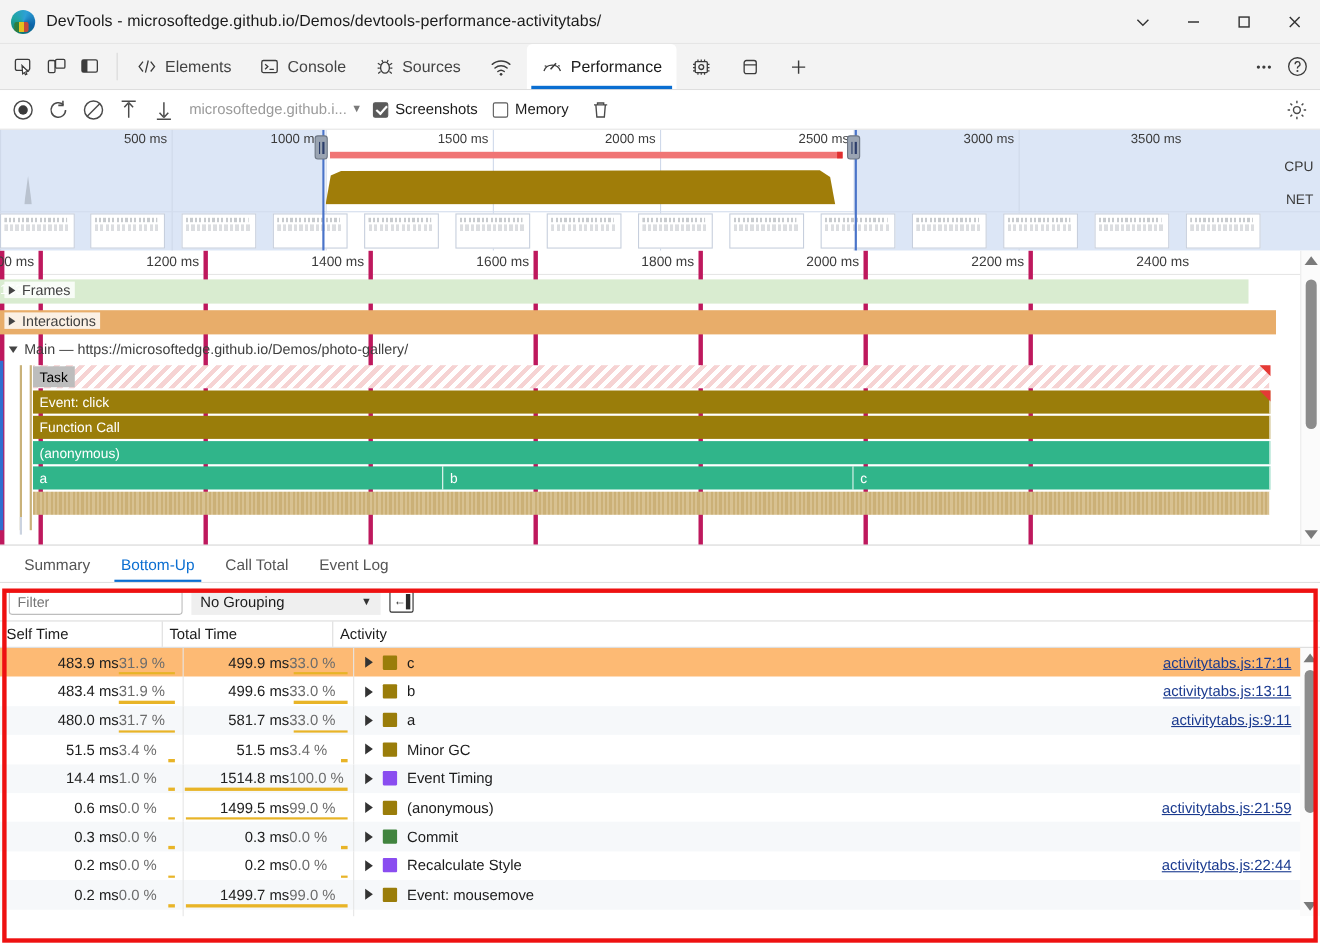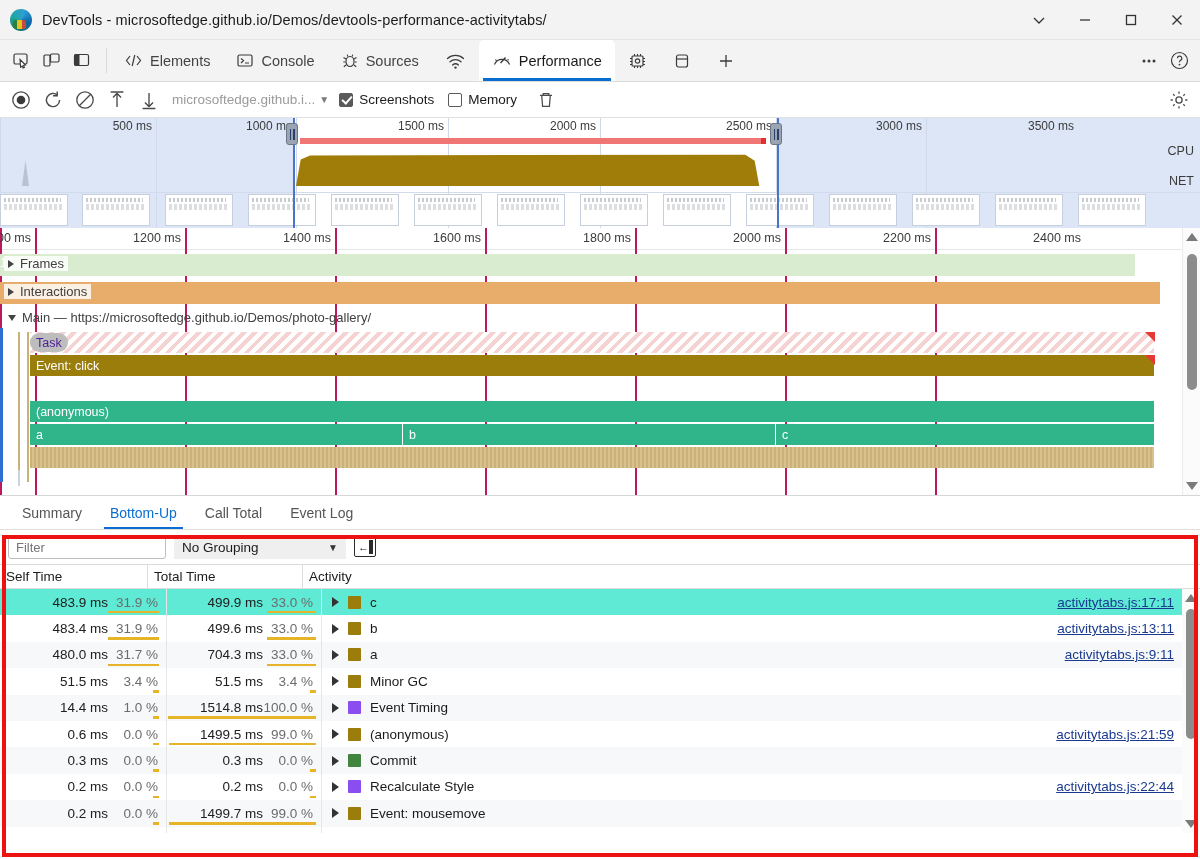--- a/index.html
+++ b/index.html
@@ -138,21 +138,21 @@
   }
   .frame-thumb::after {
     content: ""; position: absolute; left: 3px; top: 9px; right: 4px; height: 6px;
     background: repeating-linear-gradient(90deg,#b8bcc2 0 3px, transparent 3px 5px);
     opacity: .5;
   }
 
   
   .flame-wrap { position: relative; height: 268px; background: #fff; border-bottom: 1px solid #d6d6d6; }
   .fc-ruler { position: relative; height: 22px; border-bottom: 1px solid #e6e6e6; }
-  .fc-tick { position: absolute; top: 0; bottom: -246px; border-left: 2px solid #be185d; }
+  .fc-tick { position: absolute; top: 0; bottom: -246px; border-left: 4px solid #be185d; }
   .fc-tick span {
     position: absolute; right: 4px; top: 3px; font-size: 12.5px; color: #3b3b3b; white-space: nowrap;
   }
   .tracks { position: relative; height: 246px; overflow: hidden; }
   .grouphdr {
     position: absolute; left: 0; display: flex; align-items: center; gap: 6px;
     font-size: 13px; color: #404040; z-index: 3; padding: 0 4px; white-space: nowrap;
   }
   .grouphdr.boxed { background: rgba(255,255,255,.82); }
   .tri { width: 0; height: 0; border-left: 6px solid #444; border-top: 4.5px solid transparent; border-bottom: 4.5px solid transparent; }
@@ -166,22 +166,22 @@
   .bar {
     position: absolute; height: 21px; color: #fff; font-size: 12.5px;
     display: flex; align-items: center; padding-left: 6px; overflow: hidden; white-space: nowrap;
     border-right: 1px solid #fff;
   }
   .bar.task {
     background: repeating-linear-gradient(-45deg, #f6d3d3 0 4px, #ffffff 4px 8px);
     color: #333;
   }
   .bar.task .tasklabel {
-    background: #bdbdbd; color: #4c1d95; padding: 0 6px; height: 19px;
-    display: flex; align-items: center; margin-left: -6px; border-radius: 10px;
+    background: #bdbdbd; color: #000000; padding: 0 6px; height: 19px;
+    display: flex; align-items: center; margin-left: -6px;
   }
   .bar.olive { background: #9a7d0a; }
   .bar.green { background: #30b58a; }
   .bar.sand  { background: repeating-linear-gradient(90deg,#cbb077 0 2px,#d8c191 2px 4px); }
   .redtri { position: absolute; width: 0; height: 0; border-top: 10px solid #e53935; border-left: 10px solid transparent; }
   .leftrail { position: absolute; left: 0; top: 0; bottom: 0; width: 3px; background: #2f6fd0; }
   .vtick { position: absolute; width: 2px; background: #c9b27a; }
 
   
   .vscroll { position: absolute; right: 0; top: 0; bottom: 0; width: 18px; background: #fbfbfb; border-left: 1px solid #ececec; }
@@ -225,28 +225,28 @@
   .tb-icon-btn .blk { position: absolute; right: 2px; top: 2px; bottom: 2px; width: 4px; background: #2b2b2b; }
 
   
   .grid-head { display: flex; height: 25px; background: #fff; border-bottom: 1px solid #dcdcdc; border-top: 1px solid #dcdcdc; }
   .gh { font-size: 13.5px; color: #1b1b1b; display: flex; align-items: center; padding-left: 6px; border-right: 1px solid #dcdcdc; }
   .gh.c1 { width: 148px; } .gh.c2 { width: 155px; } .gh.c3 { flex: 1; border-right: none; }
 
   .grid-body { position: relative; overflow: hidden; }
   .grow { display: flex; height: 26.4px; align-items: center; position: relative; }
   .grow.alt { background: #f6f8fa; }
-  .grow.sel { background: #5eead4; }
+  .grow.sel { background: #fdba74; }
   .cellnum {
     position: relative; height: 100%; display: flex; align-items: center;
     justify-content: flex-end; border-right: 1px solid #e6e6e6;
   }
   .cellnum.c1 { width: 167px; } .cellnum.c2 { width: 155px; }
   .num-ms { font-size: 13.5px; color: #202020; }
-  .num-pc { font-size: 13.5px; color: #6c6c6c; width: 58px; text-align: right; padding-right: 8px; }
+  .num-pc { font-size: 13.5px; color: #6c6c6c; width: 58px; padding-right: 8px; }
   .underbar { position: absolute; left: 0; bottom: 2px; height: 2.5px; background: #e8b427; }
   .cellact { flex: 1; display: flex; align-items: center; gap: 9px; padding-left: 10px; height: 100%; min-width: 0; }
   .rowtri { width: 0; height: 0; border-left: 7px solid #333; border-top: 5px solid transparent; border-bottom: 5px solid transparent; flex: none; }
   .sw { width: 13px; height: 13px; flex: none; border-radius: 1px; }
   .actlabel { font-size: 13.5px; color: #1b1b1b; white-space: nowrap; overflow: hidden; }
   .srclink {
     margin-left: auto; font-size: 13.5px; color: #1a3a8f; text-decoration: underline;
     padding-right: 26px; white-space: nowrap;
   }
   .grid-scroll { position: absolute; right: 0; top: 0; bottom: 0; width: 18px; background: #fbfbfb; }
@@ -567,20 +567,23 @@
     <div class="bar task" style="left:30px;top:82px;width:1125px">
       <span class="tasklabel">Task</span>
     </div>
     <div class="redtri" style="left:1145px;top:82px"></div>
 
     <div class="bar olive" style="left:30px;top:105px;width:1125px">
         <span>Event: click</span>
       </div>
     <div class="redtri" style="left:1145px;top:105px"></div>
 
+    <div class="bar olive" style="left:30px;top:128px;width:1125px">
+        <span>Function Call</span>
+      </div>
     <div class="bar green" style="left:30px;top:151px;width:1125px">
         <span>(anonymous)</span>
       </div>
 
     <div class="bar green" style="left:30px;top:174px;width:373px">
         <span>a</span>
       </div>
     <div class="bar green" style="left:403px;top:174px;width:373px">
         <span>b</span>
       </div>
@@ -674,21 +677,21 @@
         <a class="srclink">activitytabs.js:13:11</a>
       </div>
     </div>
     <div class="grow alt">
       <div class="cellnum c1">
         <span class="num-ms">480.0 ms</span>
         <span class="num-pc">31.7 %</span>
         <span class="underbar" style="width: 50.72px; left: 108.28px;"></span>
       </div>
       <div class="cellnum c2">
-        <span class="num-ms">704.3 ms</span>
+        <span class="num-ms">581.7 ms</span>
         <span class="num-pc">33.0 %</span>
         <span class="underbar" style="width: 48.84px; left: 100.16px;"></span>
       </div>
       <div class="cellact">
         <span class="rowtri"></span>
         <span class="sw" style="background: rgb(154, 125, 10);"></span>
         <span class="actlabel">a</span>
         <a class="srclink">activitytabs.js:9:11</a>
       </div>
     </div>

